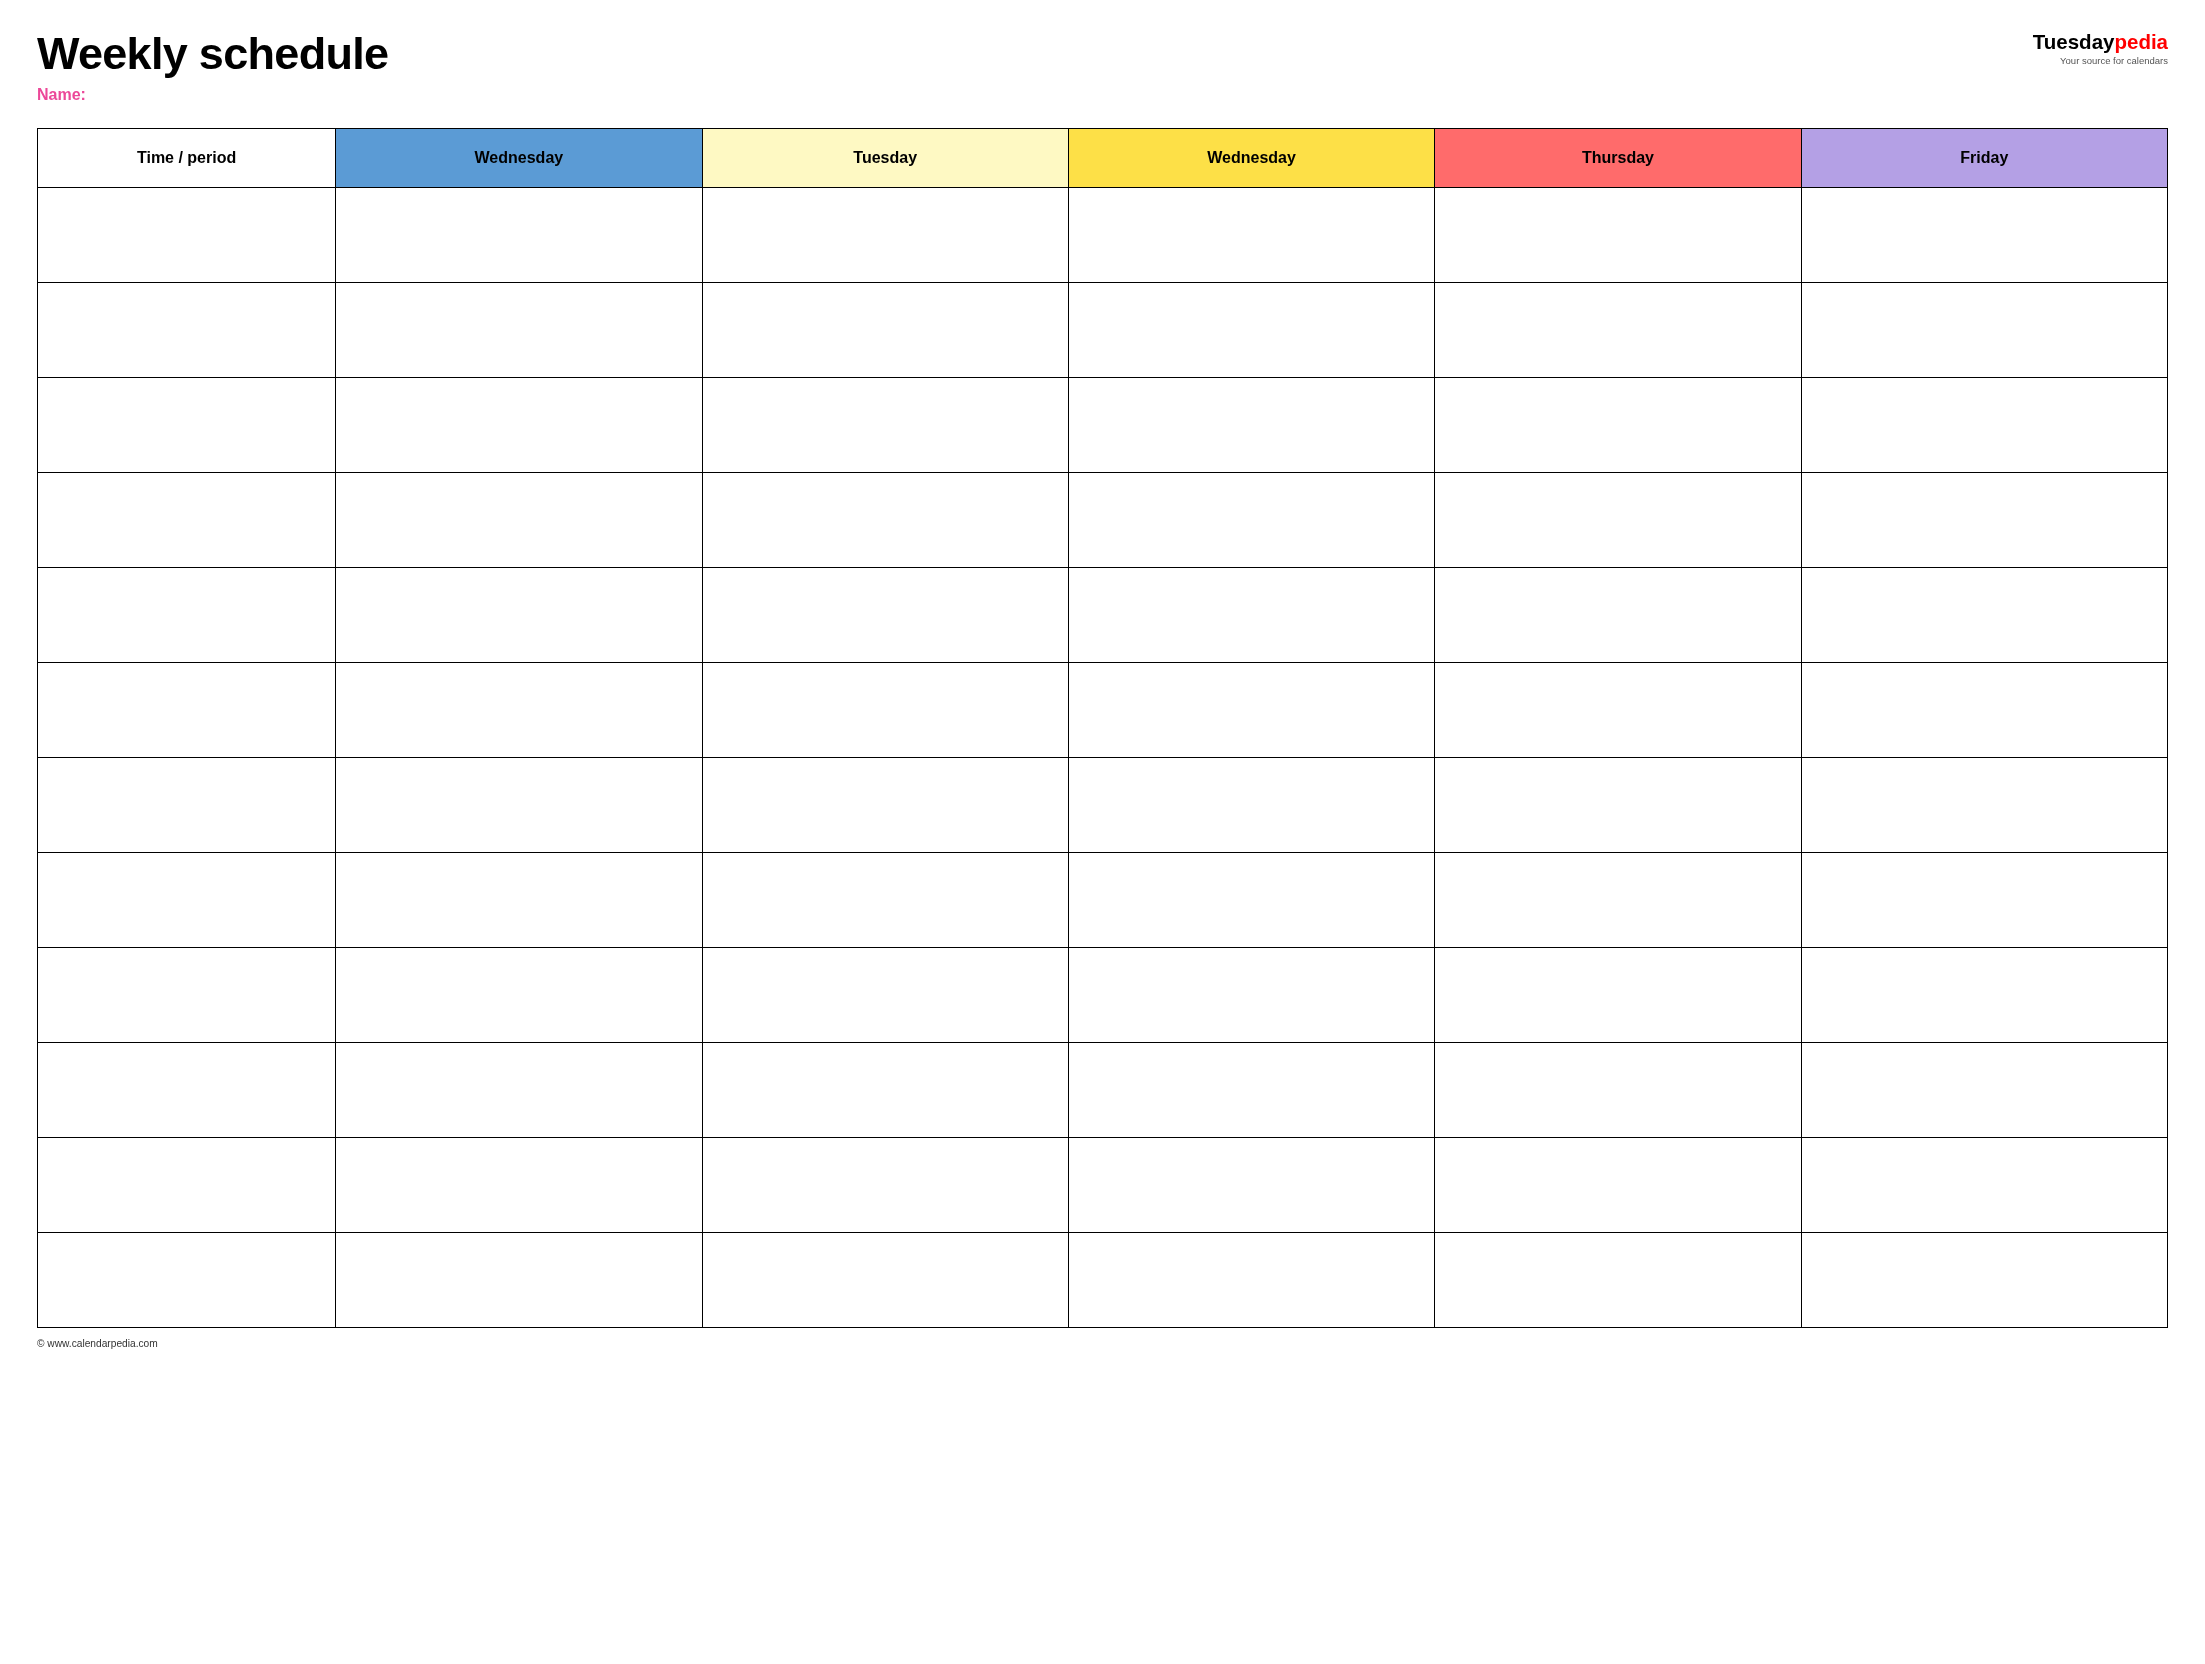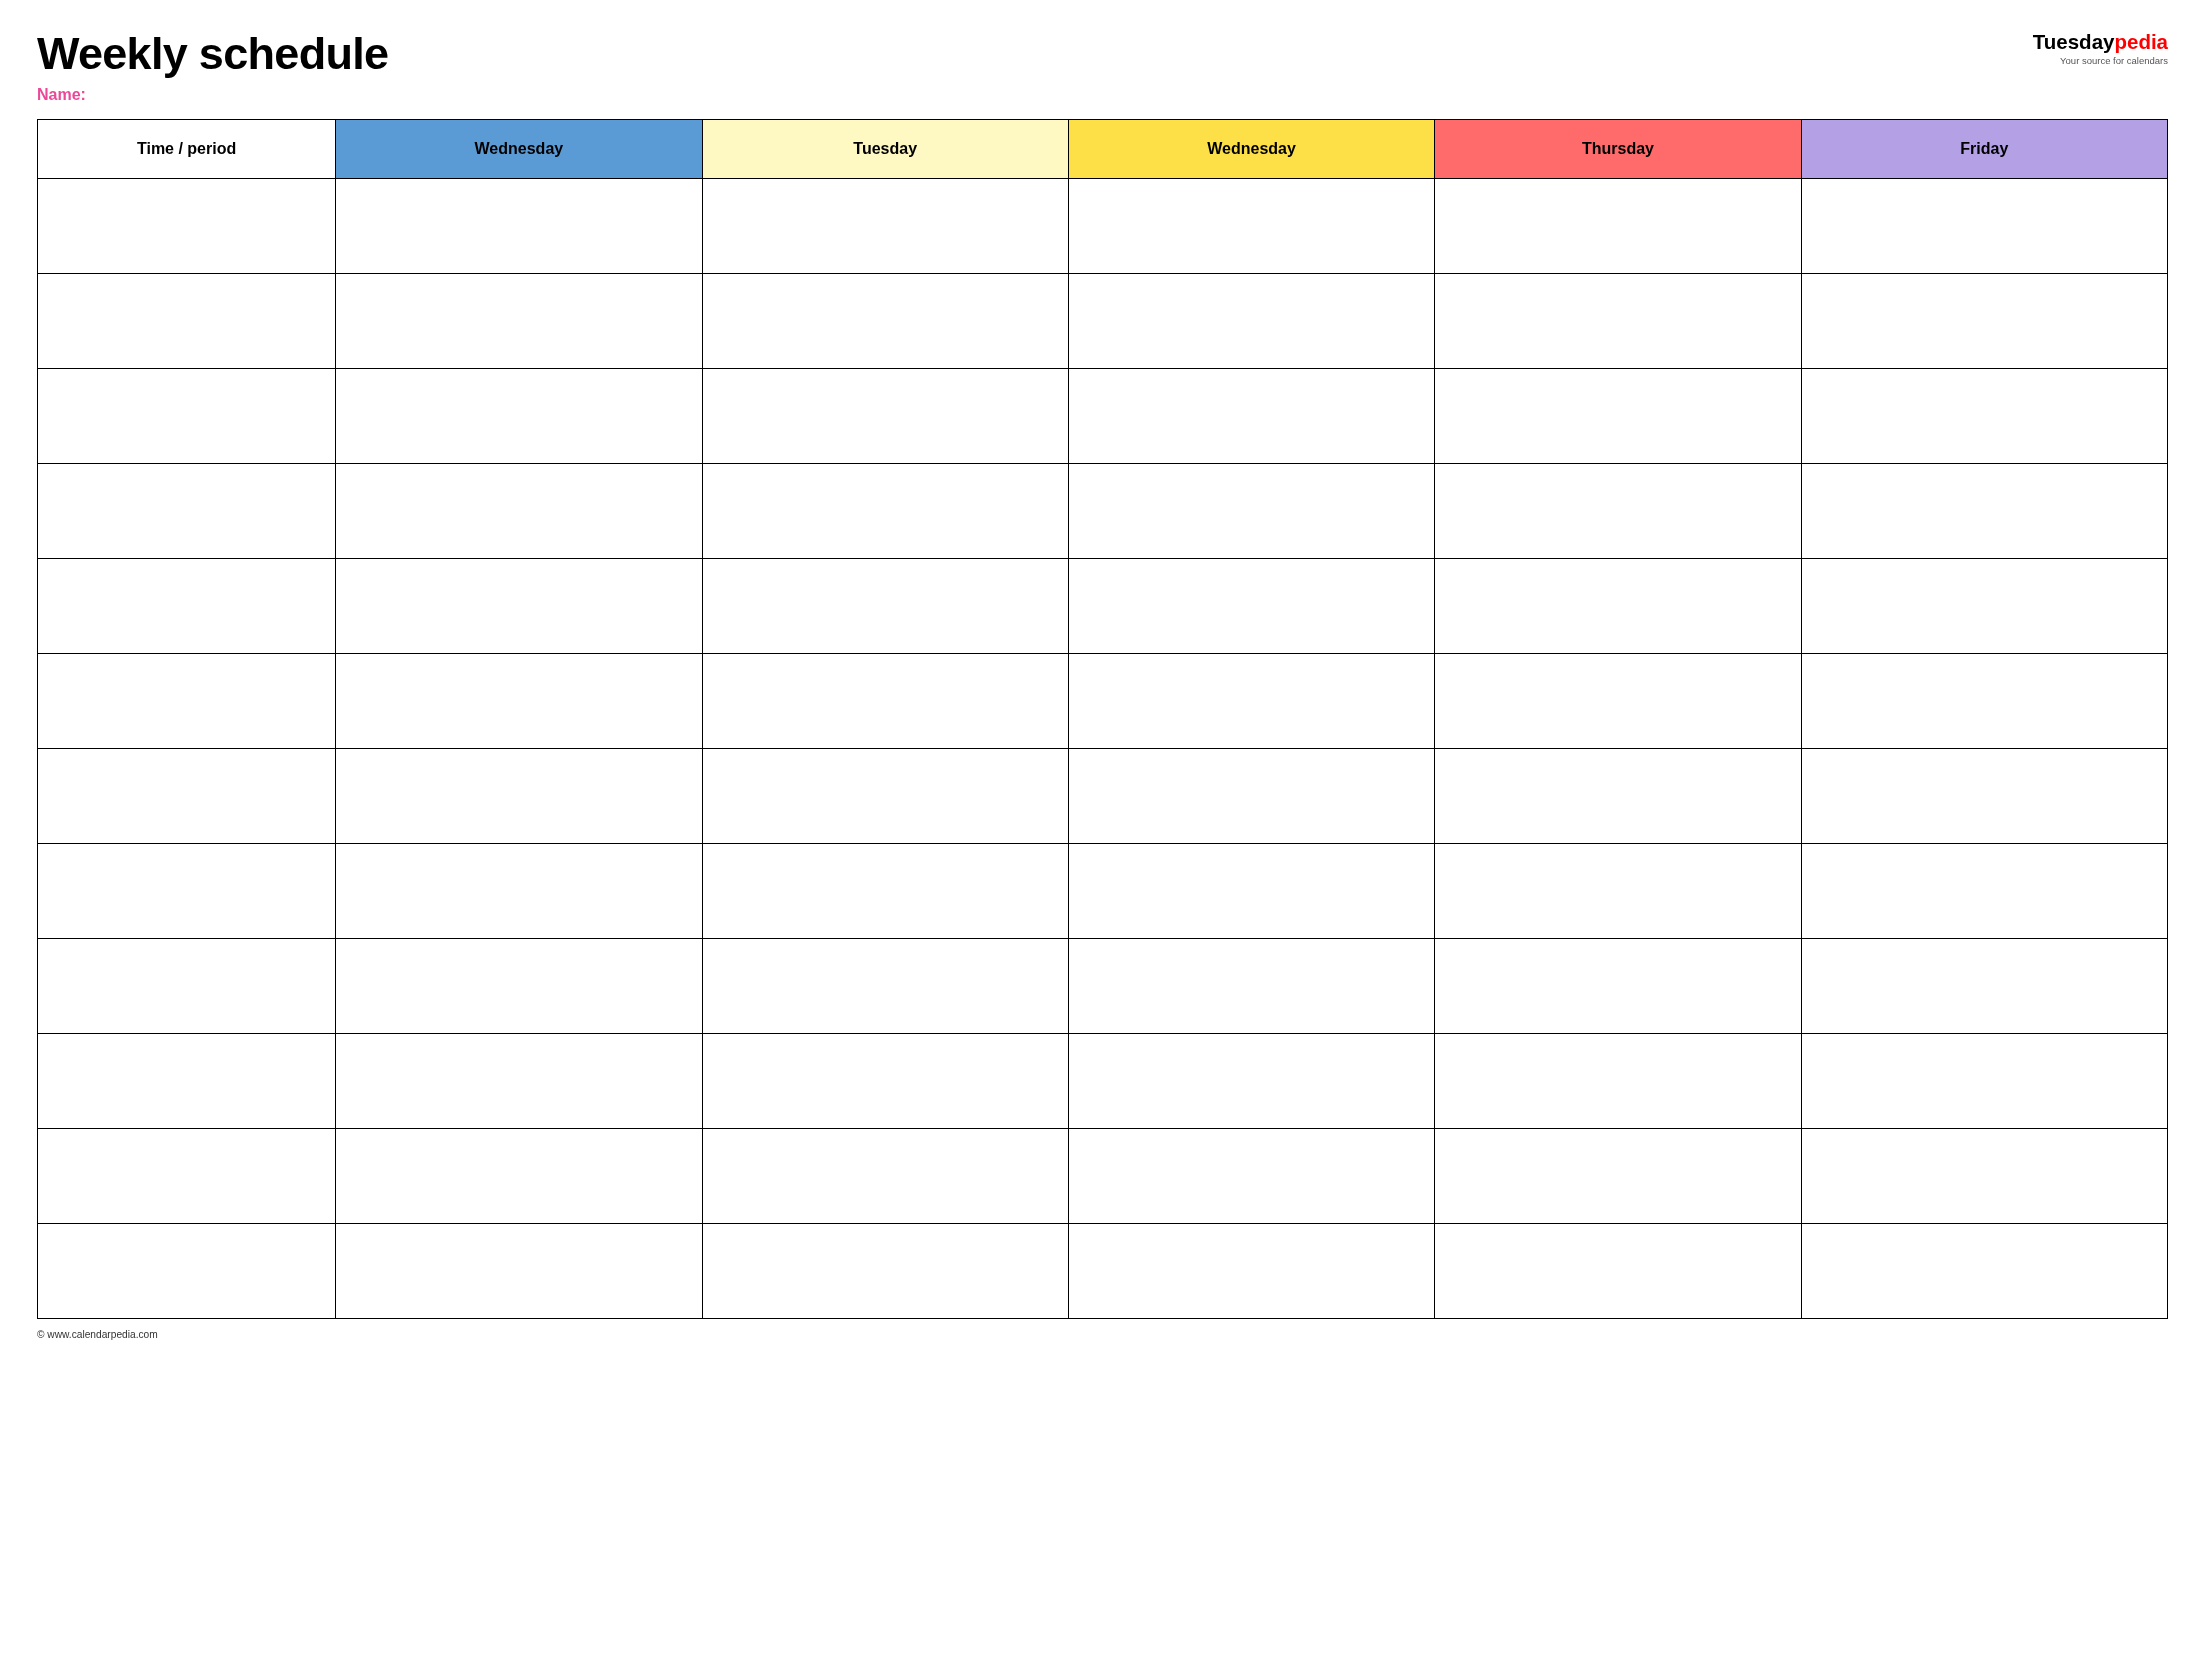--- a/index.html
+++ b/index.html
@@ -68,21 +68,21 @@
     .logo-tagline {
       font-size: 9.5px;
       color: #555555;
       margin-top: 2.9px;
     }
 
     .schedule-table {
       width: 100%;
       border-collapse: collapse;
       border: 1.5px solid #000000;
-      margin-top: 15px;
+      margin-top: 24px;
     }
 
     .schedule-table th,
     .schedule-table td {
       border: 1.1px solid #000000;
       height: 95px;
       text-align: center;
       vertical-align: middle;
       font-size: 13px;
       font-weight: bold;

